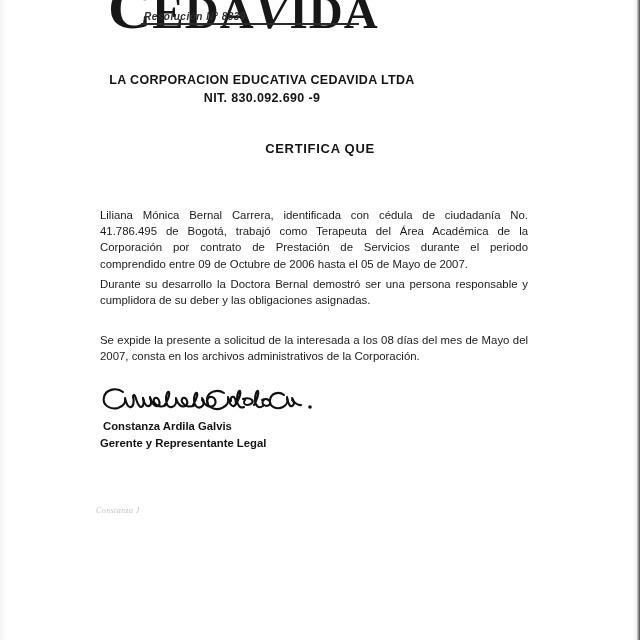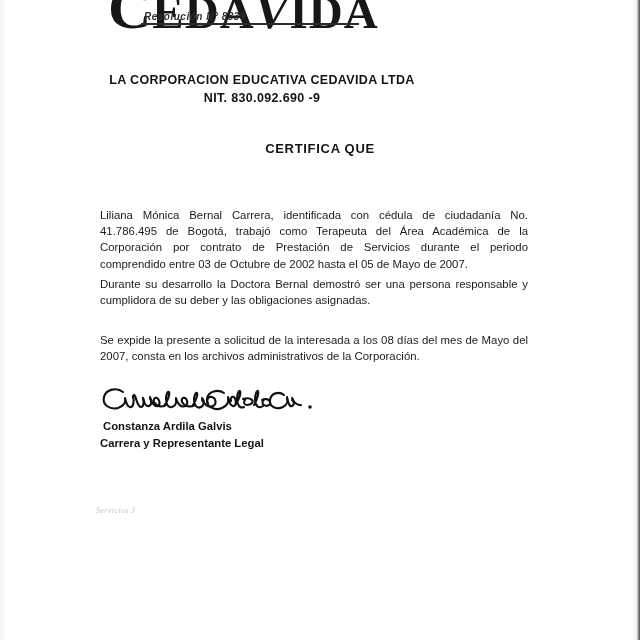--- a/index.html
+++ b/index.html
@@ -195,21 +195,21 @@
   </div>
 
   <div class="org-block">
     <p class="org-name">LA CORPORACION EDUCATIVA CEDAVIDA LTDA</p>
     <p class="org-nit">NIT. 830.092.690 -9</p>
   </div>
 
   <div class="certifica">CERTIFICA QUE</div>
 
   <div class="body-text para-1">
-    <p class="para">Liliana Mónica Bernal Carrera, identificada con cédula de ciudadanía  No. 41.786.495 de Bogotá, trabajó como Terapeuta del Área Académica de la Corporación por contrato de Prestación de Servicios durante el periodo comprendido entre 03 de Octubre de 2002 hasta el  05 de Mayo de 2007.</p>
+    <p class="para">Liliana Mónica Bernal Carrera, identificada con cédula de ciudadanía  No. 41.786.495 de Bogotá, trabajó como Terapeuta del Área Académica de la Corporación por contrato de Prestación de Servicios durante el periodo comprendido entre 09 de Octubre de 2006 hasta el  05 de Mayo de 2007.</p>
   </div>
   <div class="body-text para-2">
     <p class="para">Durante su desarrollo la Doctora Bernal demostró ser una persona responsable y cumplidora de su deber y las obligaciones asignadas.</p>
   </div>
   <div class="body-text para-3">
     <p class="para">Se expide la presente a solicitud de la interesada a los 08 días del mes de Mayo del 2007, consta en los archivos administrativos de la Corporación.</p>
   </div>
 
   <div class="signature-block">
     <svg class="signature-mark" viewBox="0 0 215 30">
@@ -228,18 +228,18 @@
         <path d="M143 13 C146 12, 150 12, 152 14 C154 16, 151 19, 147 19 C144 19, 143 16, 145 14"></path>
         <path d="M154 19 C157 14, 159 7, 158 5 C157 4, 155 8, 155 14 C155 20, 159 23, 163 20"></path>
         <path d="M162 14 C165 12, 169 13, 170 16 C171 19, 167 21, 164 19 C162 18, 162 15, 164 14"></path>
         <path d="M184 9 C179 5, 171 7, 170 14 C169 21, 177 24, 183 21 C187 19, 188 15, 187 12"></path>
         <path d="M187 11 C188 16, 189 21, 192 20 C195 19, 194 14, 192 12"></path>
         <path d="M192 14 C195 17, 198 20, 201 19"></path>
       </g>
       <circle cx="210" cy="21" r="1.8" fill="#111111"></circle>
     </svg>
     <p class="signer-name">Constanza Ardila Galvis</p>
-    <p class="signer-title">Carrera y Representante Legal</p>
-  </div>
-
-  <div class="annotation">Servicios J</div>
+    <p class="signer-title">Gerente y Representante Legal</p>
+  </div>
+
+  <div class="annotation">Constanza J</div>
 
 </div>
 
 </body></html>

